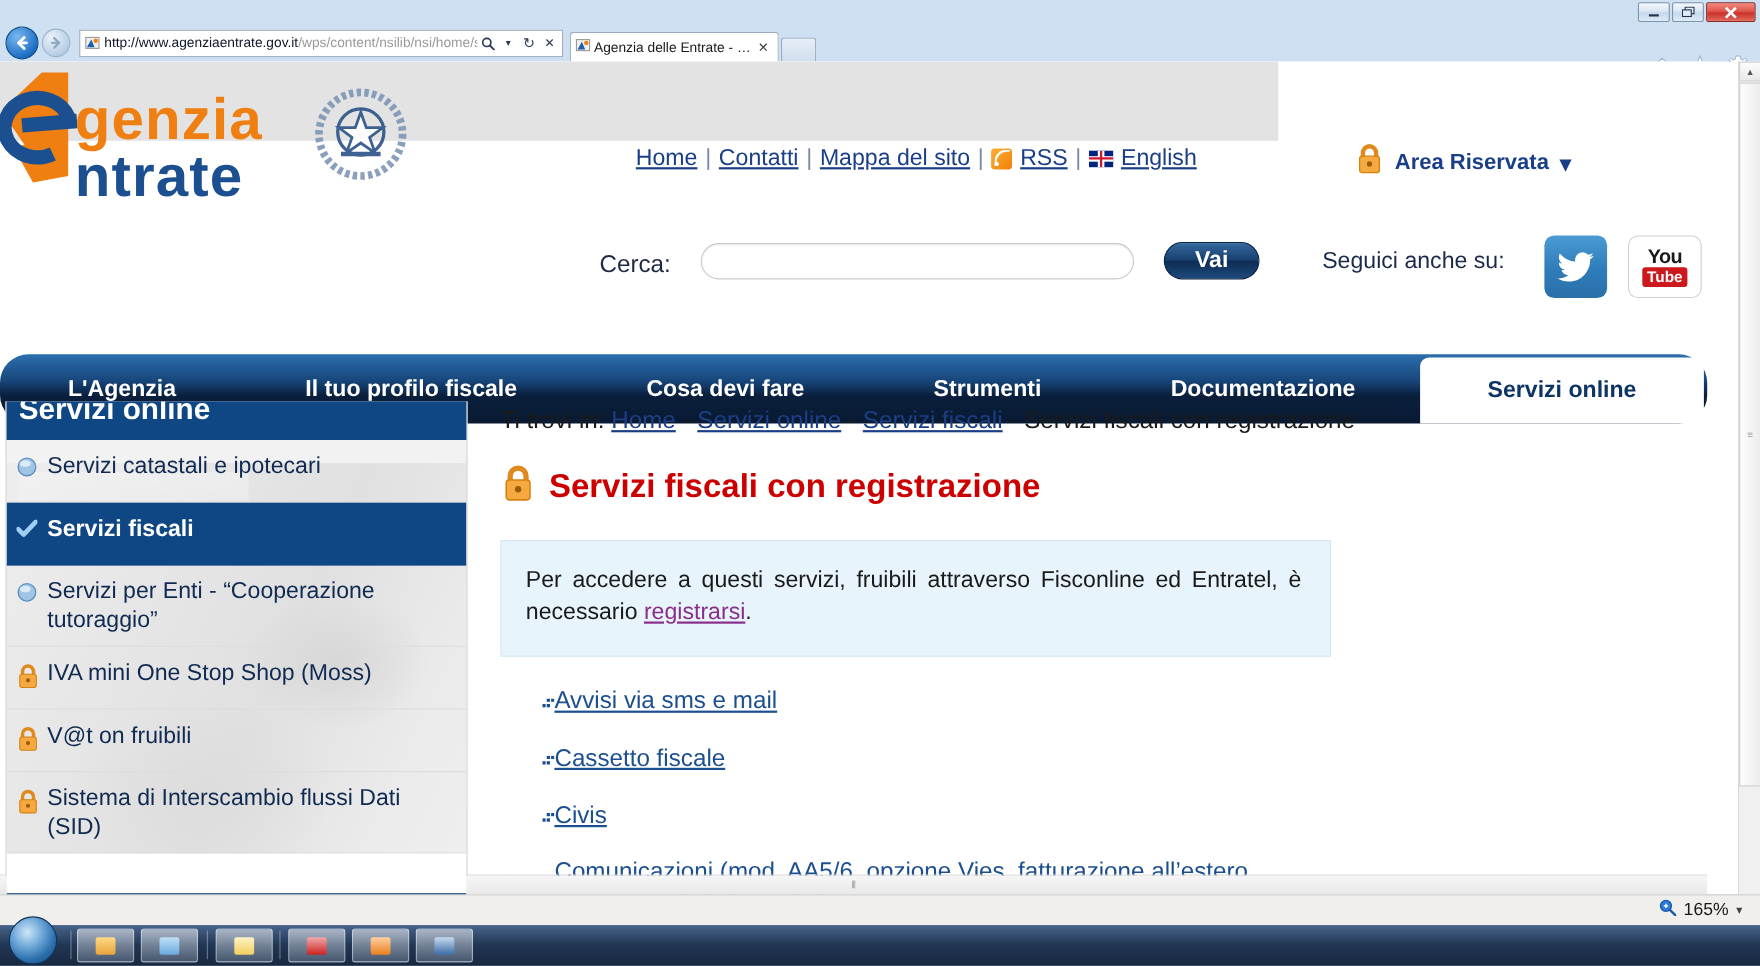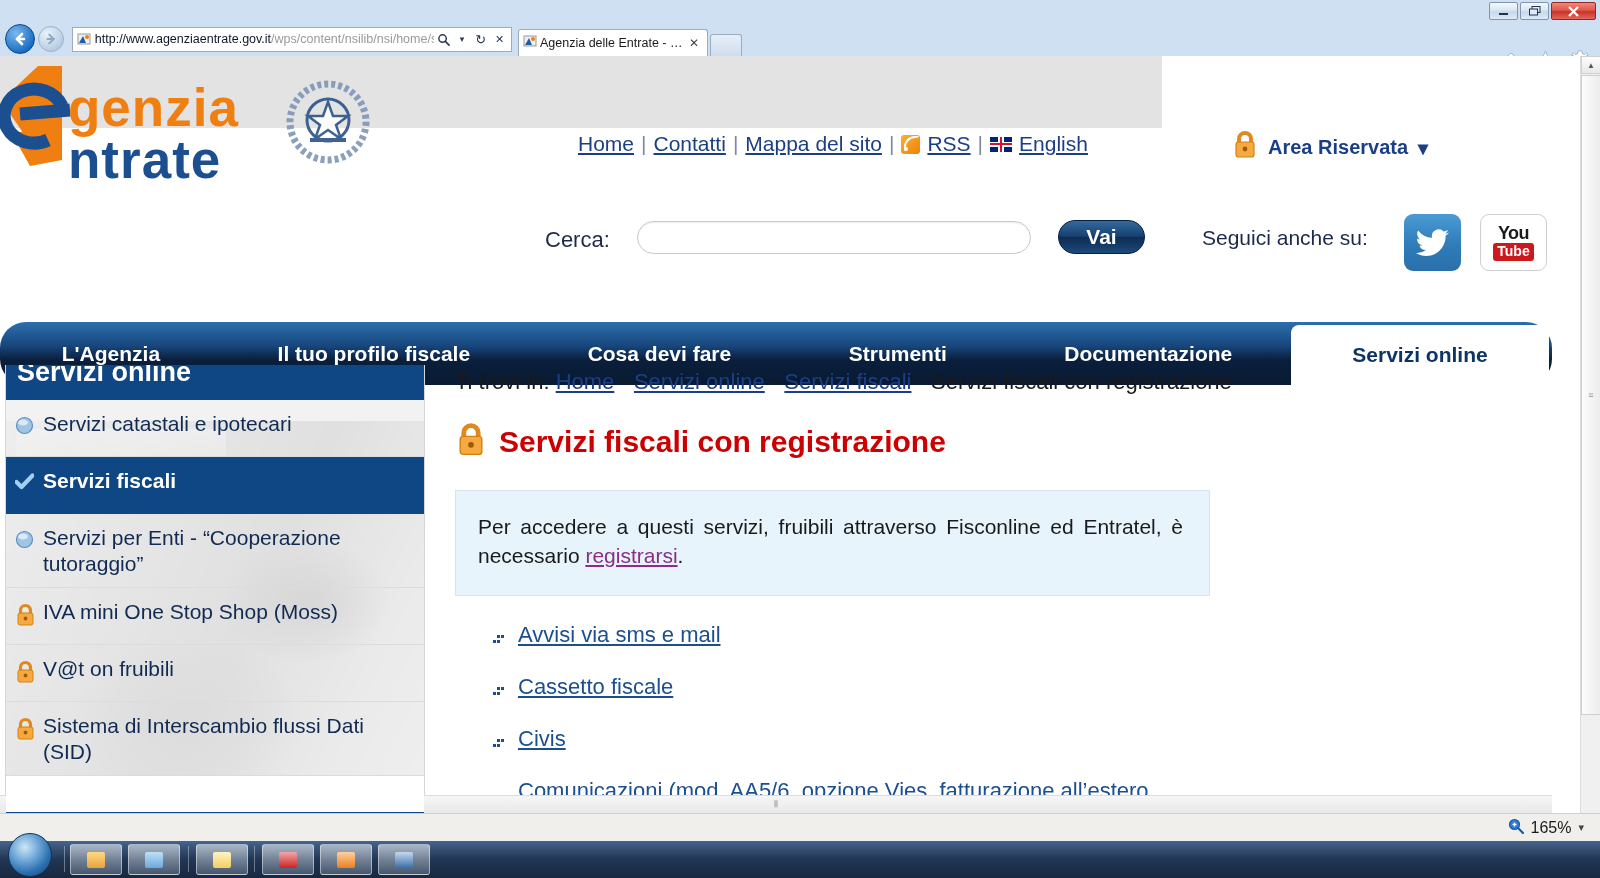--- a/index.html
+++ b/index.html
@@ -241,21 +241,21 @@
   #page-title-row { display: flex; align-items: center; gap: 12px; margin-top: 27px; }
   #page-title { font-size: 30px; font-weight: bold; color: #cc0000;
     font-family: "Liberation Sans", sans-serif; }
   #info-box {
     margin-top: 28px; width: 755px; background: #e7f4fb; border: 1px solid #d3e7f2;
     padding: 22px 26px 24px 22px; font-size: 21px; color: #1a1a1a; line-height: 1.38;
     text-align: justify;
   }
   #info-box a { color: #8a2d8a; text-decoration: underline; }
   #links-list { margin-top: 25px; }
-  .link-item { display: flex; align-items: center; gap: 14px; margin-bottom: 23px;
+  .link-item { display: flex; align-items: flex-end; margin-bottom: 23px;
     padding-left: 38px; }
   .link-bullet { flex: 0 0 auto; margin-top: 11px; }
   .link-item a { color: #1b4f8f; text-decoration: underline; font-size: 22px; line-height: 1.28;
     max-width: 700px; display: inline-block; }
 
   
   #vscroll {
     position: absolute; right: 0; top: 56px; width: 20px; height: 757px;
     background: #f0f0f0; border-left: 1px solid #dcdcdc;
   }

